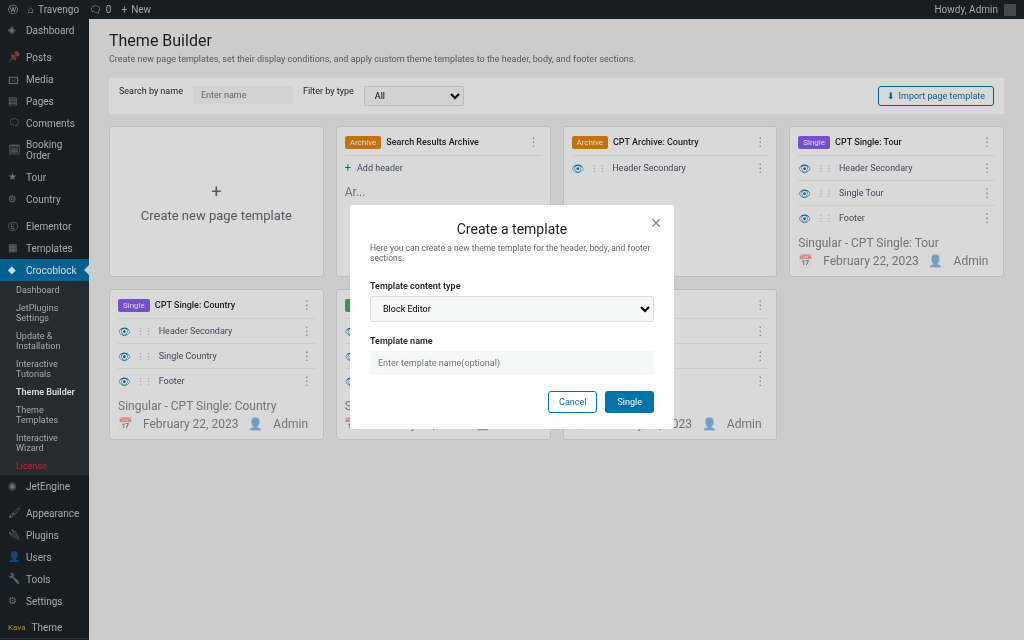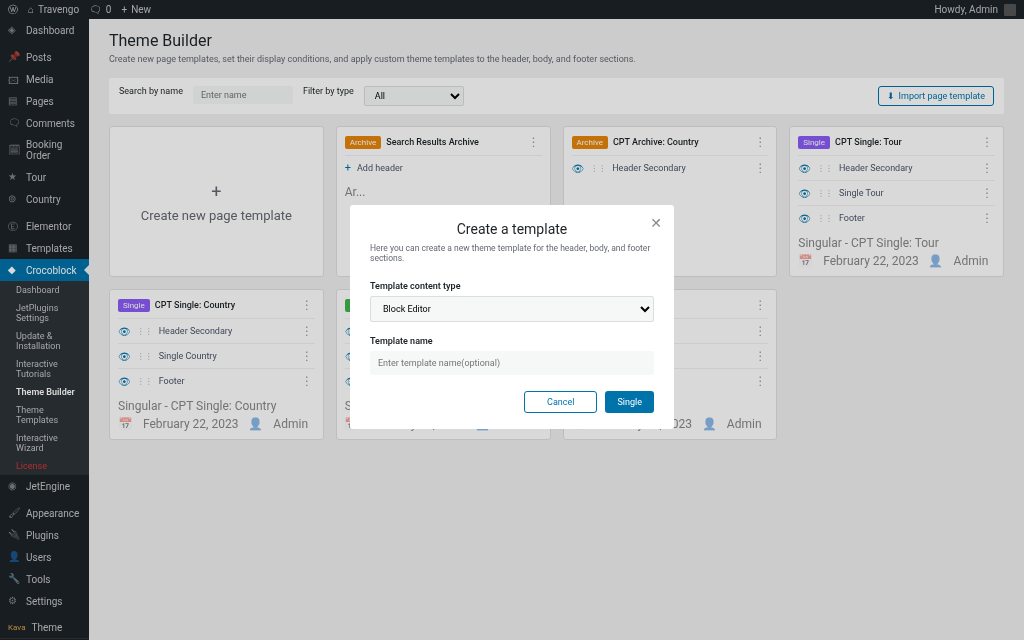--- a/index.html
+++ b/index.html
@@ -53,21 +53,21 @@
 .cf-icon{opacity:0.5}
 .overlay{position:absolute;inset:0;background:rgba(0,0,0,0.15);display:flex;align-items:flex-start;justify-content:center;padding-top:205px}
 .modal{background:#fff;width:324px;border-radius:3px;padding:16px 20px;position:relative}
 .modal-close{position:absolute;top:10px;right:12px;cursor:pointer;color:#888;font-size:14px}
 .modal-title{text-align:center;font-size:14px;font-weight:400;color:#1d2327;margin-bottom:6px}
 .modal-desc{font-size:8.5px;color:#646970;margin-bottom:18px}
 .modal-label{font-size:9px;font-weight:600;color:#1d2327;margin-bottom:5px}
 .modal-select{width:100%;border:1px solid #ddd;padding:6px 8px;font-size:9px;border-radius:2px;margin-bottom:14px;background:#f6f7f7}
 .modal-input{width:100%;border:none;background:#f6f7f7;padding:7px 8px;font-size:9px;border-radius:2px;margin-bottom:16px}
 .modal-actions{display:flex;justify-content:flex-end;gap:8px}
-.btn-cancel{border:1px solid #0073aa;color:#0073aa;background:#fff;padding:5px 22px;font-size:9px;border-radius:3px;cursor:pointer}
+.btn-cancel{border:1px solid #0073aa;color:#0073aa;background:#fff;padding:5px 10px;font-size:9px;border-radius:3px;cursor:pointer}
 .btn-create{border:none;background:#0073aa;color:#fff;padding:5px 12px;font-size:9px;border-radius:3px;cursor:pointer}
 </style>
 </head>
 <body>
 
 <div class="adminbar">
   <div class="adminbar-left">
     <span class="adminbar-item">ⓦ</span>
     <span class="adminbar-item">⌂ <span>Travengo</span></span>
     <span class="adminbar-item">🗨 <span>0</span></span>

